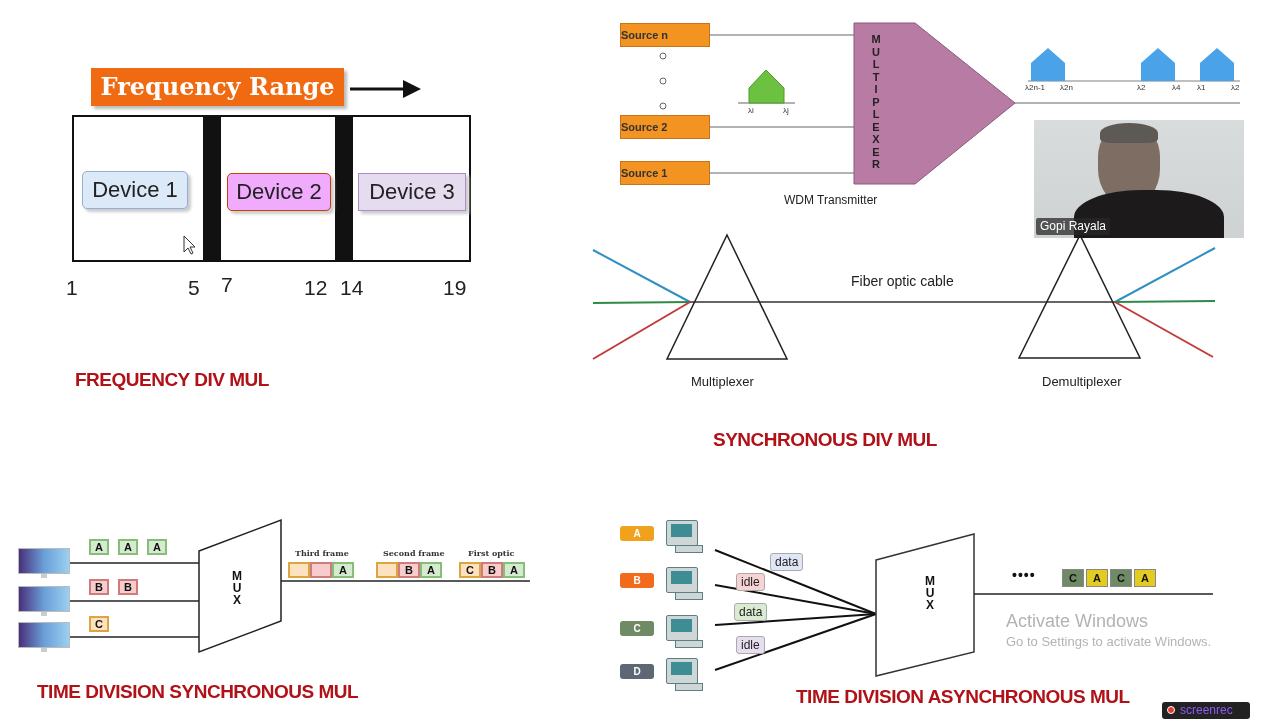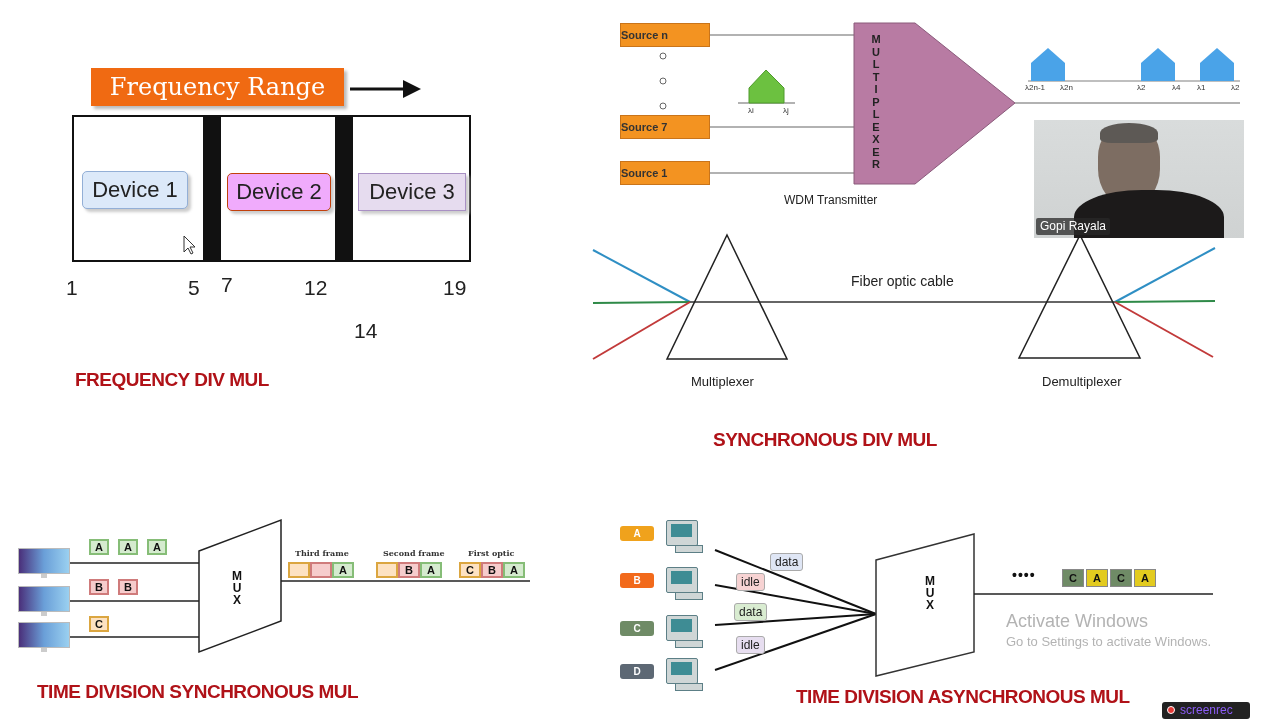--- a/index.html
+++ b/index.html
@@ -1,20 +1,20 @@
 <!DOCTYPE html>
 <html><head>
 <meta charset="utf-8">
 <style>
   html, body { margin:0; padding:0; }
   body { width:1280px; height:720px; background:#ffffff; position:relative; overflow:hidden; font-family:"Liberation Sans", sans-serif; }
   .abs { position:absolute; }
   svg { position:absolute; left:0; top:0; }
   .title-red { position:absolute; color:#b01218; font-family:"Liberation Sans", sans-serif; font-weight:bold; font-size:19px; letter-spacing:-0.5px; white-space:nowrap; }
-  .fr-banner { position:absolute; left:91px; top:68px; width:253px; height:38px; background:#f06a12; color:#fff; font-family:"DejaVu Serif", serif; font-weight:normal; font-size:24px; line-height:38px; text-align:center; box-shadow:3px 3px 3px #bbb; }
+  .fr-banner { position:absolute; left:91px; top:68px; width:253px; height:38px; background:#f06a12; color:#fff; font-family:"DejaVu Serif", serif; font-weight:bold; font-size:24px; line-height:38px; text-align:center; box-shadow:3px 3px 3px #bbb; }
   .dev { position:absolute; height:36px; line-height:36px; font-size:22px; color:#222; text-align:center; border-radius:5px; box-shadow:3px 3px 3px #ccc; }
   .tick { position:absolute; font-size:21px; color:#222; top:276px; }
   .src { position:absolute; left:620px; width:88px; height:22px; background:#f39321; border:1px solid #c9741a; color:#333; font-size:11px; line-height:22px; font-weight:bold; }
   .lbl { position:absolute; font-size:13px; color:#222; white-space:nowrap; }
   .small-lbl { position:absolute; font-size:8px; color:#333; }
   .cell { position:absolute; width:16px; height:14px; font-size:11px; font-weight:bold; text-align:center; line-height:14px; box-sizing:border-box; border:2px solid; }
   .ga { background:#d5ebcf; border-color:#86bd77; color:#111; }
   .rb { background:#f6cccc; border-color:#cf7b7b; color:#111; }
   .yc { background:#fde2c2; border-color:#dba640; color:#111; }
   .frame-lbl { position:absolute; font-family:"DejaVu Serif", serif; font-size:8px; font-weight:bold; color:#333; }
@@ -80,26 +80,26 @@
 </svg>
 
 <div class="fr-banner">Frequency Range</div>
 <div class="dev" style="left:82px;top:171px;width:104px;background:#dce9f9;border:1px solid #93afd6;">Device 1</div>
 <div class="dev" style="left:227px;top:173px;width:102px;background:#f0abfc;border:1px solid #c2410c;">Device 2</div>
 <div class="dev" style="left:358px;top:173px;width:106px;background:#e6dcef;border:1px solid #a990c4;border-radius:0;">Device 3</div>
 <div class="tick" style="left:66px;">1</div>
 <div class="tick" style="left:188px;">5</div>
 <div class="tick" style="left:221px;top:273px;">7</div>
 <div class="tick" style="left:304px;">12</div>
-<div class="tick" style="left:354px;margin-top:43px;">14</div>
+<div class="tick" style="left:340px;">14</div>
 <div class="tick" style="left:443px;">19</div>
 <div class="title-red" style="left:75px;top:369px;">FREQUENCY DIV MUL</div>
 
 <div class="src" style="top:23px;">Source n</div>
-<div class="src" style="top:115px;">Source 7</div>
+<div class="src" style="top:115px;">Source 2</div>
 <div class="src" style="top:161px;">Source 1</div>
 <div class="small-lbl" style="left:748px;top:106px;">λi</div>
 <div class="small-lbl" style="left:783px;top:106px;">λj</div>
 <div class="abs" id="mux-vertical" style="left:866px;top:33px;width:20px;font-size:11px;line-height:12.5px;text-align:center;color:#222;font-weight:bold;">M<br>U<br>L<br>T<br>I<br>P<br>L<br>E<br>X<br>E<br>R</div>
 <div class="lbl" style="left:784px;top:193px;font-size:12px;">WDM Transmitter</div>
 <div class="small-lbl" style="left:1025px;top:83px;">λ2n-1</div>
 <div class="small-lbl" style="left:1060px;top:83px;">λ2n</div>
 <div class="small-lbl" style="left:1137px;top:83px;">λ2</div>
 <div class="small-lbl" style="left:1172px;top:83px;">λ4</div>
 <div class="small-lbl" style="left:1197px;top:83px;">λ1</div>

